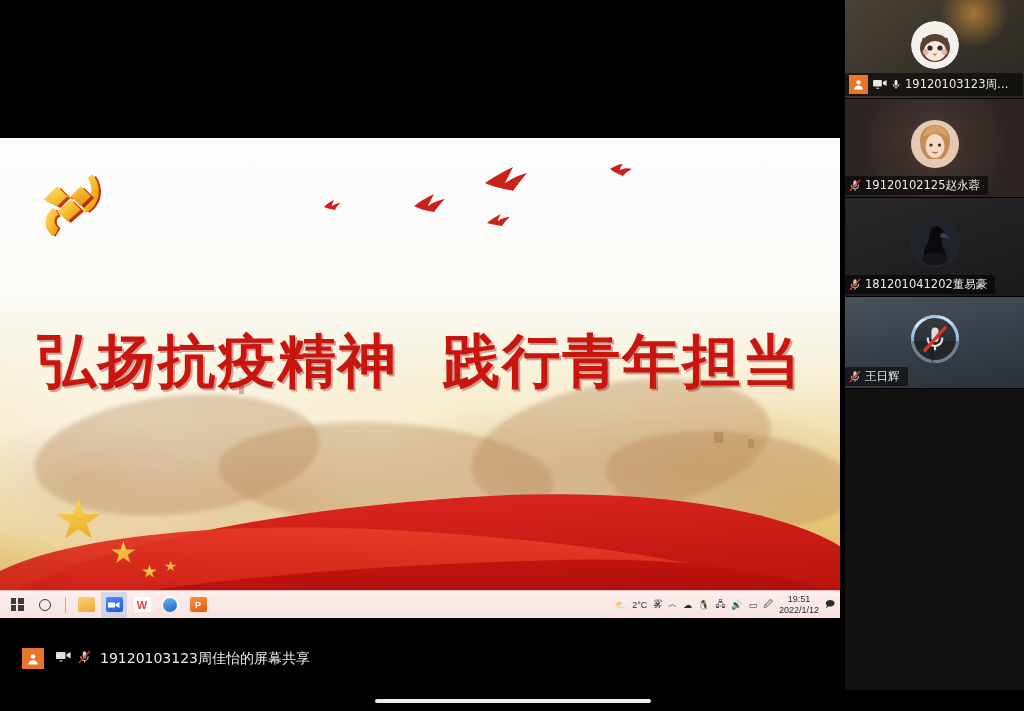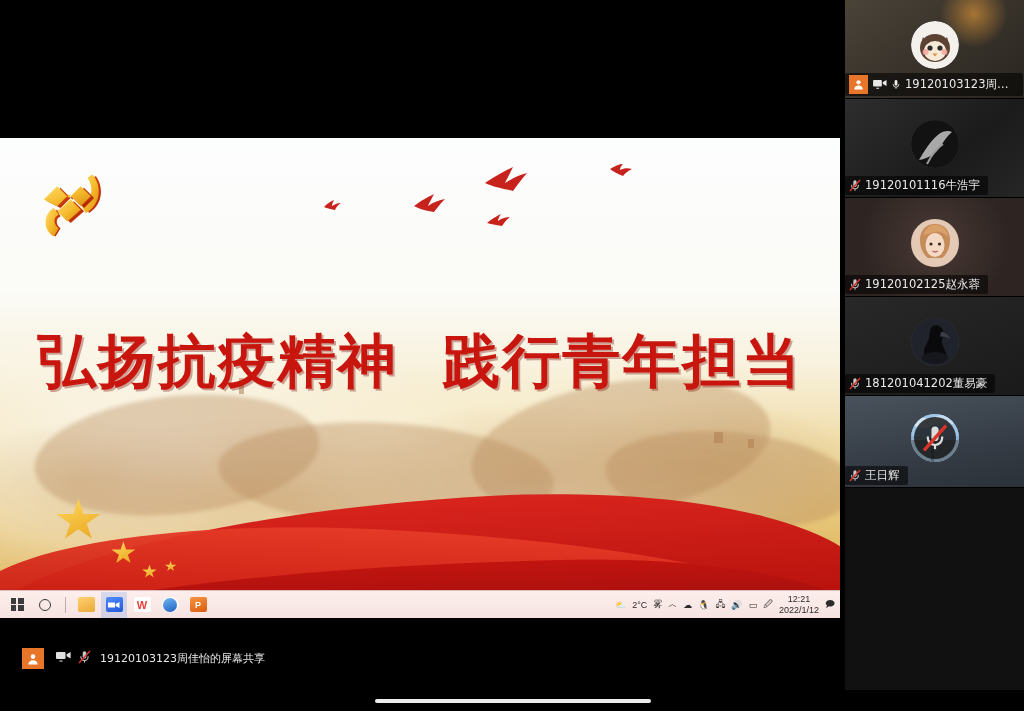--- a/index.html
+++ b/index.html
@@ -85,21 +85,21 @@
               font-size:9px; color:#2c2c2c; }
   .tray-ico { display:inline-block; }
   .tb-clock { text-align:center; line-height:1.15; font-size:9px; color:#2c2c2c; }
 
   
   .share-bar { position:absolute; left:0; bottom:0; width:845px; height:35px;
                background:#000; display:flex; align-items:center; }
   .sb-badge { width:22px; height:21px; background:#e8762a; display:flex;
               align-items:center; justify-content:center; margin-left:22px; }
   .sb-icons { display:flex; align-items:center; gap:7px; margin-left:12px; }
-  .sb-text { margin-left:9px; color:#e9e9e9; font-size:11px;
+  .sb-text { margin-left:9px; color:#e9e9e9; font-size:14px;
              font-family:"DejaVu Sans","Liberation Sans",sans-serif; }
   .scroll-track { position:absolute; left:0; bottom:0; width:1024px; height:20px; background:#000; }
   .scroll-thumb { position:absolute; left:375px; bottom:8px; width:276px; height:4px;
                   background:#ededed; border-radius:2px; }
 
   
   #strip { position:absolute; right:0; top:0; width:179px; height:690px; background:#111; }
   .tile { position:relative; width:179px; height:99px; overflow:hidden; border-bottom:1px solid #000; }
   .tile-bg { position:absolute; inset:0; }
   .avatar { position:absolute; left:50%; top:46%; transform:translate(-50%,-50%);
@@ -258,21 +258,21 @@
           <span>2°C</span>
           <span>雾</span>
           <span class="tray-ico">︿</span>
           <span class="tray-ico">☁</span>
           <span class="tray-ico" style="color:#d8620e;">🐧</span>
           <span class="tray-ico">🖧</span>
           <span class="tray-ico">🔊</span>
           <span class="tray-ico">▭</span>
           <span class="tray-ico">🖉</span>
           <span class="tb-clock">
-            <span style="display:block">12:21</span>
+            <span style="display:block">19:51</span>
             <span style="display:block">2022/1/12</span>
           </span>
           <span class="tray-ico">🗩</span>
         </div>
       </div>
     </div>
 
     <div class="share-bar">
       <span class="sb-badge">
         <svg width="12" height="12" viewBox="0 0 12 12" fill="#fff">
@@ -340,41 +340,20 @@
             <rect x="4.7" y="1.3" width="3.6" height="7.2" rx="1.8" fill="#eee"></rect>
             <path d="M2.9 6.3v.6a3.6 3.6 0 007.2 0v-.6" stroke="#eee" stroke-width="1.1" fill="none"></path>
             <path d="M6.5 10.5v2.1" stroke="#eee" stroke-width="1.1"></path>
           </svg>
         </span>
         <span class="nm">19120103123周佳…</span>
       </div>
     </div>
 
 
-    <div class="tile">
-      <div class="tile-bg" style="background:linear-gradient(140deg,#2e2e2e,#1b1b1b 60%,#262626);"></div>
-      <div class="avatar">
-        <svg class="ph" viewBox="0 0 48 48">
-          <rect width="48" height="48" fill="#121212"></rect>
-          <path d="M8 40c6-10 12-20 20-26 4-3 9-4 13-2-5 4-8 9-12 15-5 7-10 11-21 13z" fill="#cfcfcf" opacity=".8"></path>
-          <path d="M16 44c4-8 9-15 16-20" stroke="#9a9a9a" stroke-width="2" fill="none"></path>
-        </svg>
-      </div>
-      <div class="namebar">
-        <span class="ic">
-          <svg width="12" height="13" viewBox="0 0 13 14">
-            <rect x="4.7" y="1.3" width="3.6" height="7.2" rx="1.8" fill="#c9c9c9"></rect>
-            <path d="M2.9 6.3v.6a3.6 3.6 0 007.2 0v-.6" stroke="#c9c9c9" stroke-width="1.1" fill="none"></path>
-            <path d="M6.5 10.5v2.1" stroke="#c9c9c9" stroke-width="1.1"></path>
-            <path d="M1 13L12 1" stroke="#d9342a" stroke-width="1.6"></path>
-          </svg>
-        </span>
-        <span class="nm">19120101116牛浩宇</span>
-      </div>
-    </div>
 
     <div class="tile">
       <div class="tile-bg" style="background:
         radial-gradient(circle at 50% 45%, #4a3a35, #2e2522 70%);"></div>
       <div class="avatar">
         <svg class="ph" viewBox="0 0 48 48">
           <rect width="48" height="48" fill="#e4c9b4"></rect>
           <path d="M24 5c10 0 15 7 15 16 0 10-5 16-8 18H17c-3-2-8-8-8-18C9 12 14 5 24 5z" fill="#c58c5a"></path>
           <ellipse cx="24" cy="26" rx="9.5" ry="12" fill="#f4d9c4"></ellipse>
           <path d="M12 16c3-8 9-11 14-10 7 1 11 6 11 12-3-4-8-6-13-5-5 1-9 3-12 3z" fill="#d9a06a"></path>

